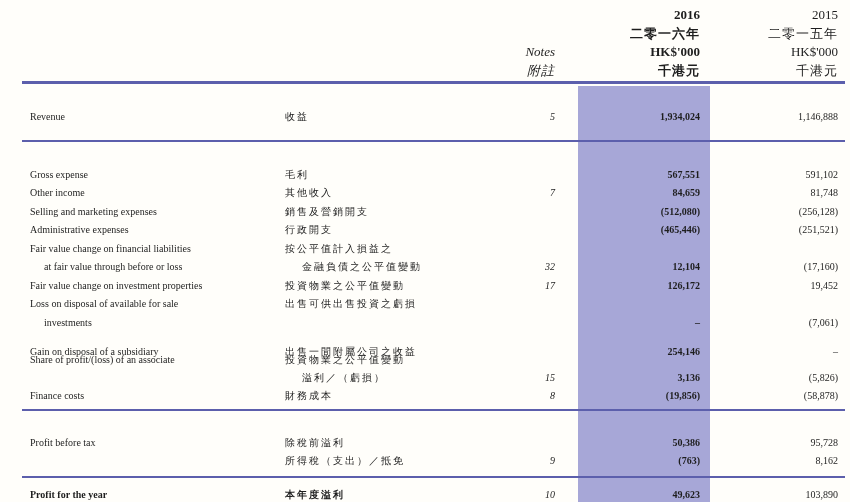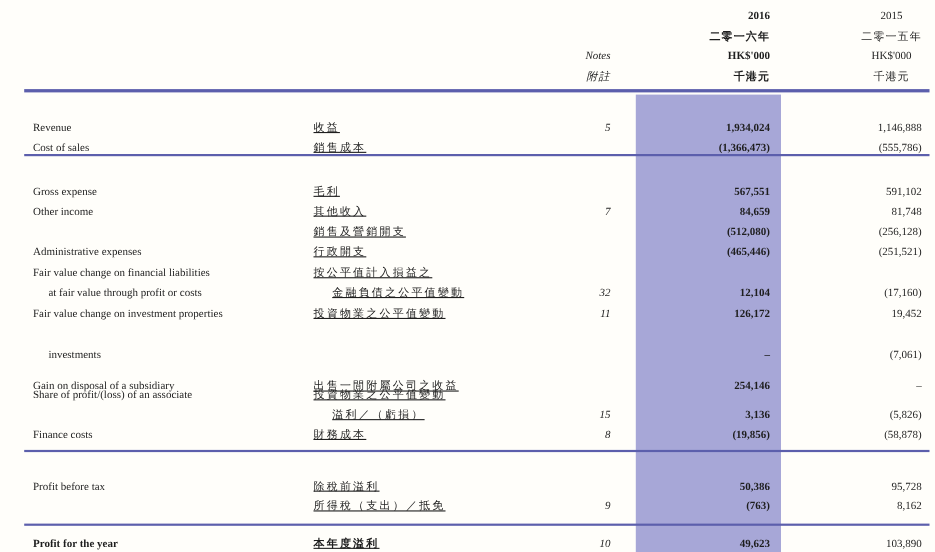--- a/index.html
+++ b/index.html
@@ -26,36 +26,36 @@
   }
   
   .rule{
     position:absolute;left:22px;right:5px;height:2px;
     background:var(--rule);
   }
   .rule.thick{height:3px;}
   
   .hcol{
     position:absolute;top:6px;
-    text-align:right;line-height:18.5px;font-size:10px;
+    text-align:right;line-height:18.5px;font-size:13px;
     white-space:nowrap;
   }
   .hcol .cjk{letter-spacing:1px;}
   #h2016{right:150px;font-weight:700;}
-  #h2015{right:12px;text-align:center;}
+  #h2015{right:12px;}
   #hnotes{right:295px;top:43px;font-style:italic;}
   
   .row{
     position:absolute;left:0;right:0;height:19px;
     font-size:10px;line-height:19px;
   }
   .row span{position:absolute;white-space:nowrap;}
   .en{left:30px;}
   .en.ind{left:44px;}
-  .zh{left:285px;letter-spacing:2px;text-decoration:underline;}
+  .zh{left:285px;letter-spacing:2px;}
   .zh.ind{left:302px;}
   .note{right:295px;font-style:italic;}
   .v16{right:150px;font-weight:700;}
   .v15{right:12px;}
   .row.bold .en,.row.bold .zh{font-weight:700;}
 </style>
 </head>
 <body>
 
 <div class="page">
@@ -81,70 +81,69 @@
 
   <div class="rule thick" style="top:81px"></div>
 
   <div class="row" style="top:107px">
     <span class="en">Revenue</span>
     <span class="zh">收益</span>
     <span class="note">5</span>
     <span class="v16">1,934,024</span>
     <span class="v15">1,146,888</span>
   </div>
-  <div class="row" style="top:125px">
-    <span class="en">Cost of sales</span>
-    <span class="zh">銷售成本</span>
-    <span class="v16">(1,366,473)</span>
-    <span class="v15">(555,786)</span>
-  </div>
 
   <div class="rule" style="top:140px"></div>
 
   <div class="row" style="top:165px">
     <span class="en">Gross expense</span>
     <span class="zh">毛利</span>
     <span class="v16">567,551</span>
     <span class="v15">591,102</span>
   </div>
   <div class="row" style="top:183px">
     <span class="en">Other income</span>
     <span class="zh">其他收入</span>
     <span class="note">7</span>
     <span class="v16">84,659</span>
     <span class="v15">81,748</span>
   </div>
   <div class="row" style="top:202px">
+    <span class="en">Selling and marketing expenses</span>
     <span class="zh">銷售及營銷開支</span>
     <span class="v16">(512,080)</span>
     <span class="v15">(256,128)</span>
   </div>
   <div class="row" style="top:220px">
     <span class="en">Administrative expenses</span>
     <span class="zh">行政開支</span>
     <span class="v16">(465,446)</span>
     <span class="v15">(251,521)</span>
   </div>
   <div class="row" style="top:239px">
     <span class="en">Fair value change on financial liabilities</span>
     <span class="zh">按公平值計入損益之</span>
   </div>
   <div class="row" style="top:257px">
-    <span class="en ind">at fair value through profit or costs</span>
+    <span class="en ind">at fair value through before or loss</span>
     <span class="zh ind">金融負債之公平值變動</span>
     <span class="note">32</span>
     <span class="v16">12,104</span>
     <span class="v15">(17,160)</span>
   </div>
   <div class="row" style="top:276px">
     <span class="en">Fair value change on investment properties</span>
     <span class="zh">投資物業之公平值變動</span>
-    <span class="note">11</span>
+    <span class="note">17</span>
     <span class="v16">126,172</span>
     <span class="v15">19,452</span>
+  </div>
+  <div class="row" style="top:294px">
+    <span class="en">Loss on disposal of available for sale</span>
+    <span class="zh">出售可供出售投資之虧損</span>
   </div>
   <div class="row" style="top:313px">
     <span class="en ind">investments</span>
     <span class="v16">–</span>
     <span class="v15">(7,061)</span>
   </div>
   <div class="row" style="top:342px">
     <span class="en">Gain on disposal of a subsidiary</span>
     <span class="zh">出售一間附屬公司之收益</span>
     <span class="v16">254,146</span>

